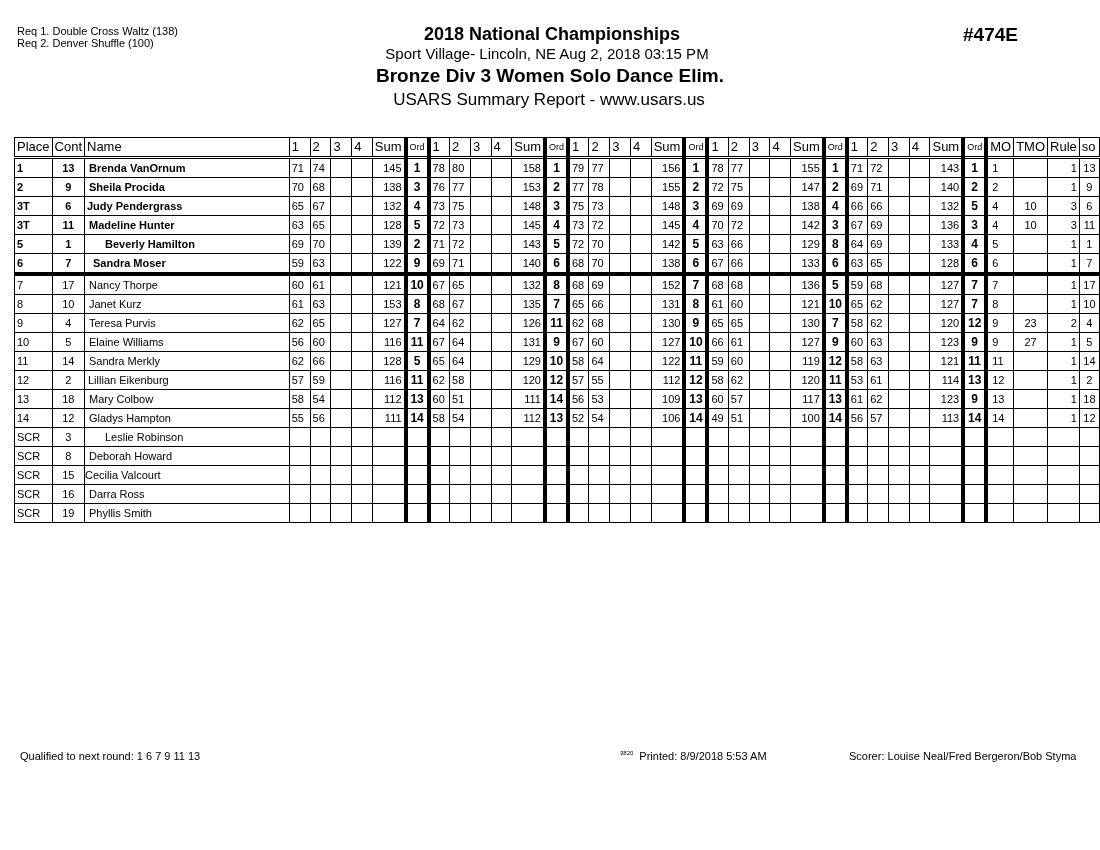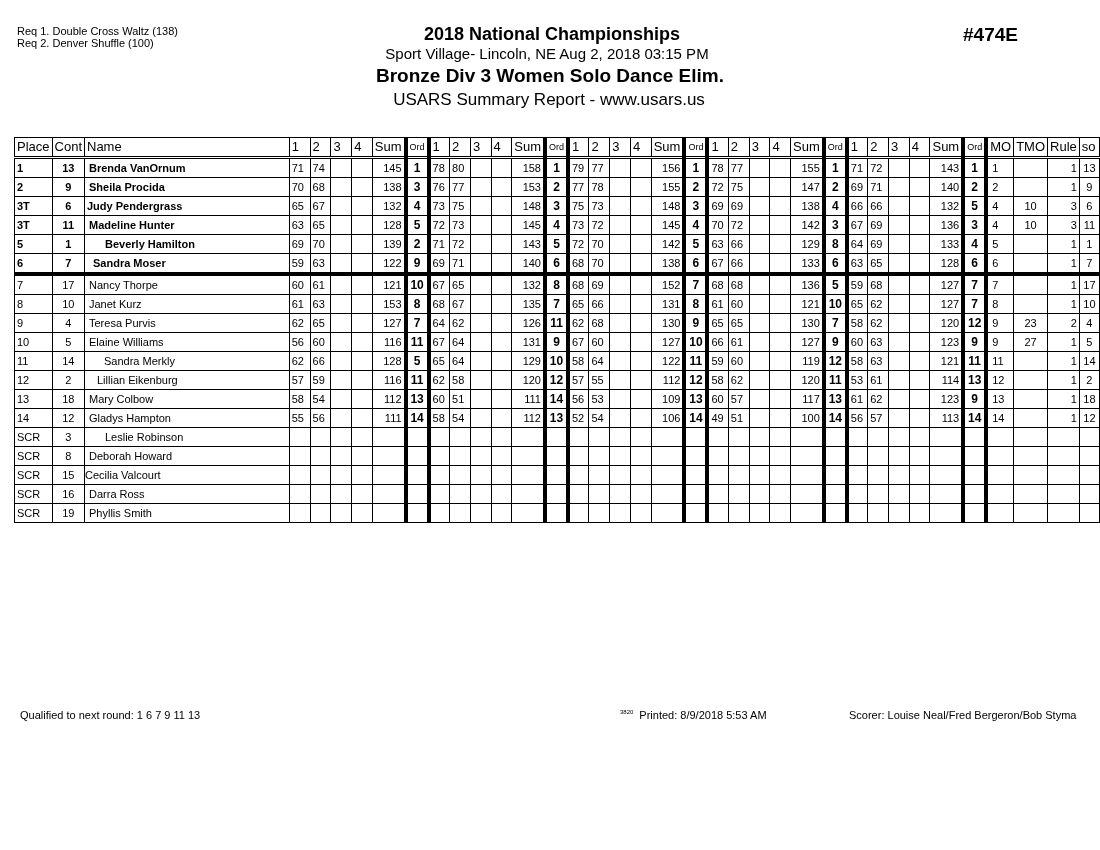--- a/index.html
+++ b/index.html
@@ -16,21 +16,21 @@
   table.grid td{border:1px solid #000;height:18px;padding:0 2px;white-space:nowrap;overflow:hidden;line-height:18px;}
   table.grid tr.judges td{height:18px;font-size:11px;}
   table.grid tr.judges td.blank{border:none;}
   table.grid tr.judges td.jname{border-left:1px solid #000;border-right:1px solid #000;border-top:1px solid #000;padding-left:4px;}
   table.grid tr.hdr td{font-size:13px;height:18px;border-bottom:3px double #000;}
   td.c{text-align:center;}
   td.r{text-align:right;}
   td.ord{font-weight:bold;text-align:center;font-size:12px;border-left:4px solid #000 !important;border-right:4px solid #000 !important;}
   tr.bold td.b{font-weight:bold;}
   tr.sep td{border-bottom:4px solid #000;}
-  .foot{top:709px;font-size:11px;}
+  .foot{top:750px;font-size:11px;}
   .q{left:20px;}
   .pr{left:620px;}
   .pr .tiny{font-size:6px;vertical-align:top;margin-right:6px;}
   .sc{left:849px;}
 </style>
 </head>
 <body>
 
 <div class="abs req">
   <div>Req  1.  Double Cross Waltz (138)</div>
@@ -508,21 +508,21 @@
         <td class="r">123</td>
         <td class="ord">9</td>
         <td style="padding-left:4px">9</td>
         <td class="c">27</td>
         <td class="r">1</td>
         <td class="c">5</td>
       </tr>
       <tr class=" ">
         <td class="b">11</td>
         <td class="c b">14</td>
-        <td class="b" style="padding-left:19px">Sandra Merkly</td>
+        <td class="b" style="padding-left:4px">Sandra Merkly</td>
         <td>62</td>
         <td>66</td>
         <td></td>
         <td></td>
         <td class="r">128</td>
         <td class="ord">5</td>
         <td>65</td>
         <td>64</td>
         <td></td>
         <td></td>
@@ -547,21 +547,21 @@
         <td class="r">121</td>
         <td class="ord">11</td>
         <td style="padding-left:4px">11</td>
         <td class="c"></td>
         <td class="r">1</td>
         <td class="c">14</td>
       </tr>
       <tr class=" ">
         <td class="b">12</td>
         <td class="c b">2</td>
-        <td class="b" style="padding-left:12px">Lillian Eikenburg</td>
+        <td class="b" style="padding-left:3px">Lillian Eikenburg</td>
         <td>57</td>
         <td>59</td>
         <td></td>
         <td></td>
         <td class="r">116</td>
         <td class="ord">11</td>
         <td>62</td>
         <td>58</td>
         <td></td>
         <td></td>

